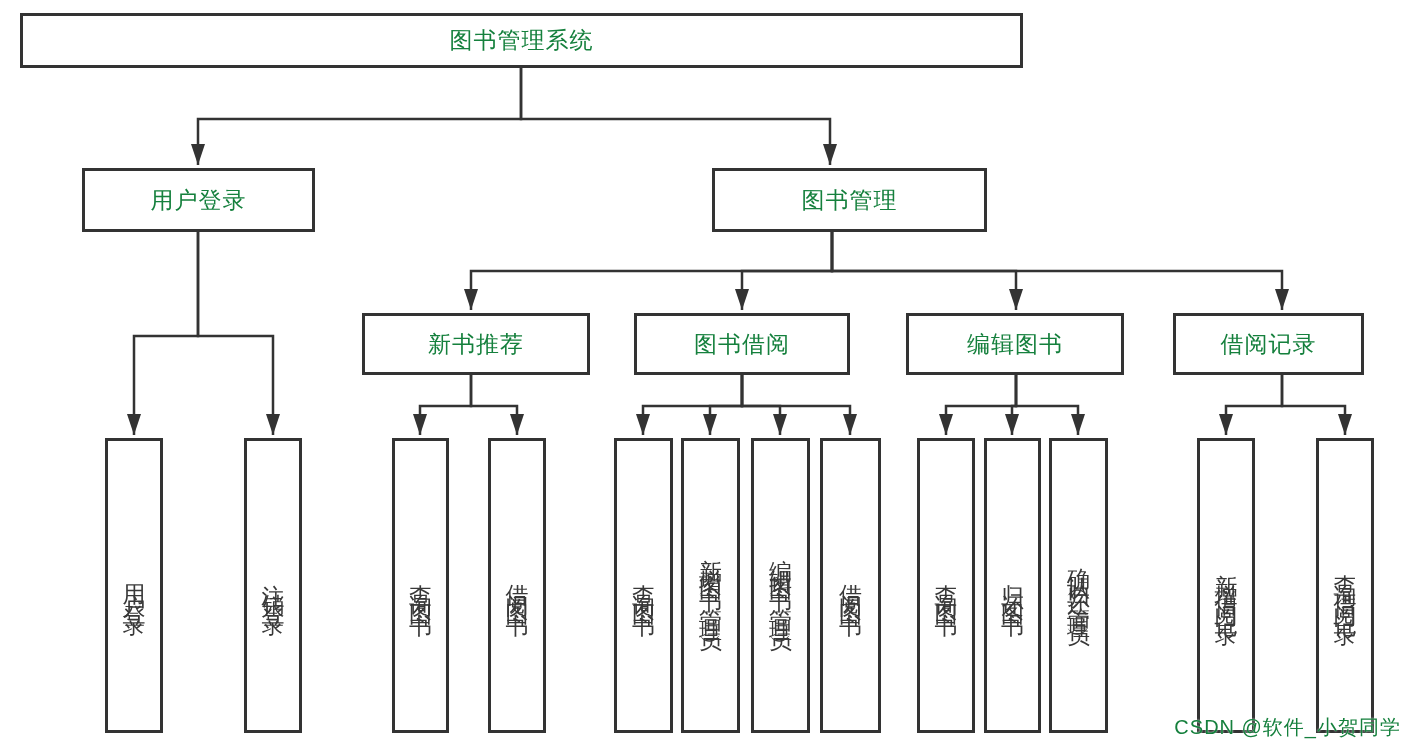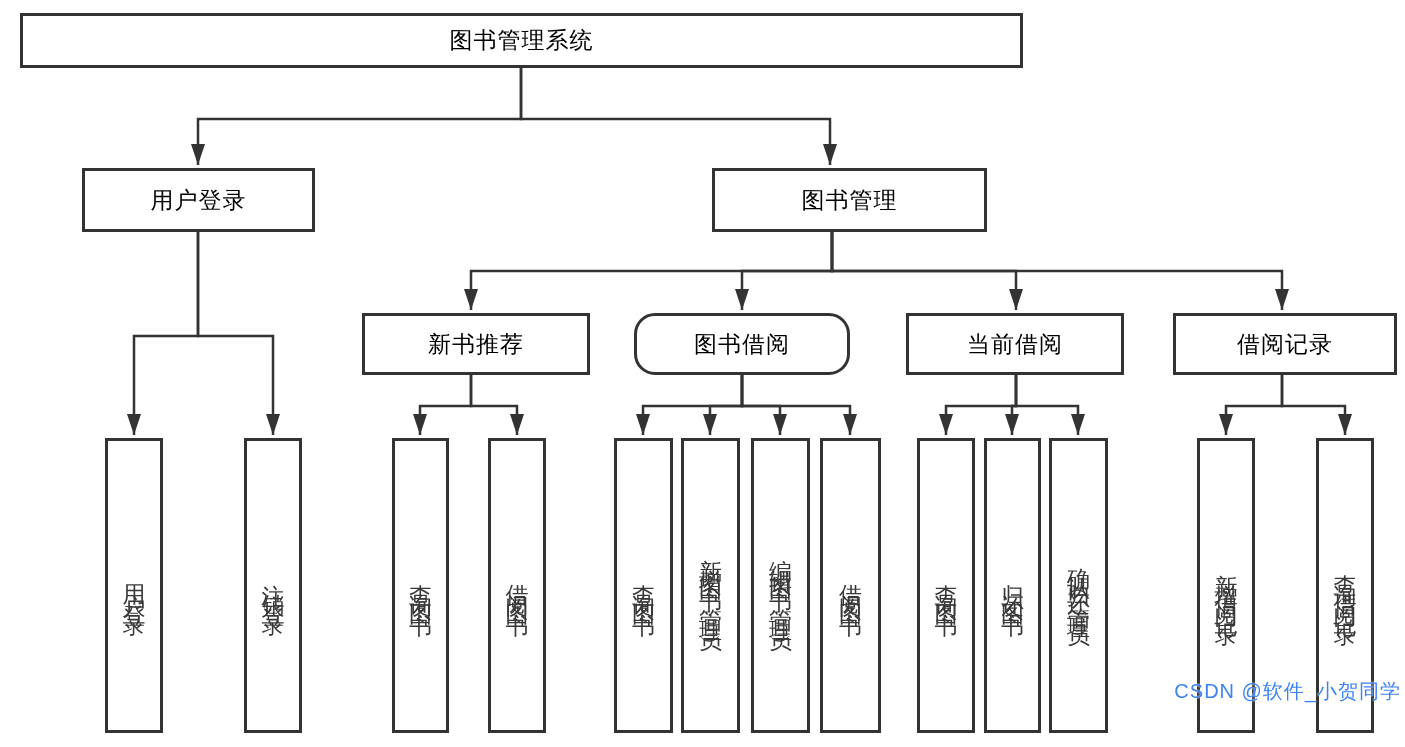--- a/index.html
+++ b/index.html
@@ -23,39 +23,39 @@
     box-sizing: border-box;
     border: 3px solid #333333;
     background: #ffffff;
     display: flex;
     align-items: center;
     justify-content: center;
     z-index: 2;
   }
   .h-label {
     font-size: 23px;
-    color: #000000;
+    color: #15803d;
     letter-spacing: 1px;
     white-space: nowrap;
   }
   .v-label {
     writing-mode: vertical-rl;
     text-orientation: mixed;
     font-size: 23px;
     letter-spacing: 10px;
     color: #383838;
     line-height: 1;
   }
   #watermark {
     position: absolute;
     right: 4px;
-    top: 678px;
+    top: 714px;
     z-index: 3;
     font-size: 20px;
-    color: #3b82f6;
+    color: #15803d;
     letter-spacing: 1px;
     text-shadow: 0 0 2px #ffffff;
     white-space: nowrap;
   }
 </style>
 </head>
 <body>
 
 <div id="canvas">
 
@@ -101,27 +101,27 @@
   <div class="node" style="left:82px;top:168px;width:233px;height:64px;">
     <span class="h-label">用户登录</span>
   </div>
   <div class="node" style="left:712px;top:168px;width:275px;height:64px;">
     <span class="h-label">图书管理</span>
   </div>
 
   <div class="node" style="left:362px;top:313px;width:228px;height:62px;">
     <span class="h-label">新书推荐</span>
   </div>
-  <div class="node" style="left:634px;top:313px;width:216px;height:62px;border-radius:21px;">
+  <div class="node" style="left:634px;top:313px;width:216px;height:62px;">
     <span class="h-label">图书借阅</span>
   </div>
   <div class="node" style="left:906px;top:313px;width:218px;height:62px;">
-    <span class="h-label">当前借阅</span>
+    <span class="h-label">编辑图书</span>
   </div>
-  <div class="node" style="left:1173px;top:313px;width:224px;height:62px;">
+  <div class="node" style="left:1173px;top:313px;width:191px;height:62px;">
     <span class="h-label">借阅记录</span>
   </div>
 
   <div class="node" style="left:105px;top:438px;width:58px;height:295px;">
     <span class="v-label">用户登录</span>
   </div>
   <div class="node" style="left:244px;top:438px;width:58px;height:295px;">
     <span class="v-label">注销登录</span>
   </div>
 

